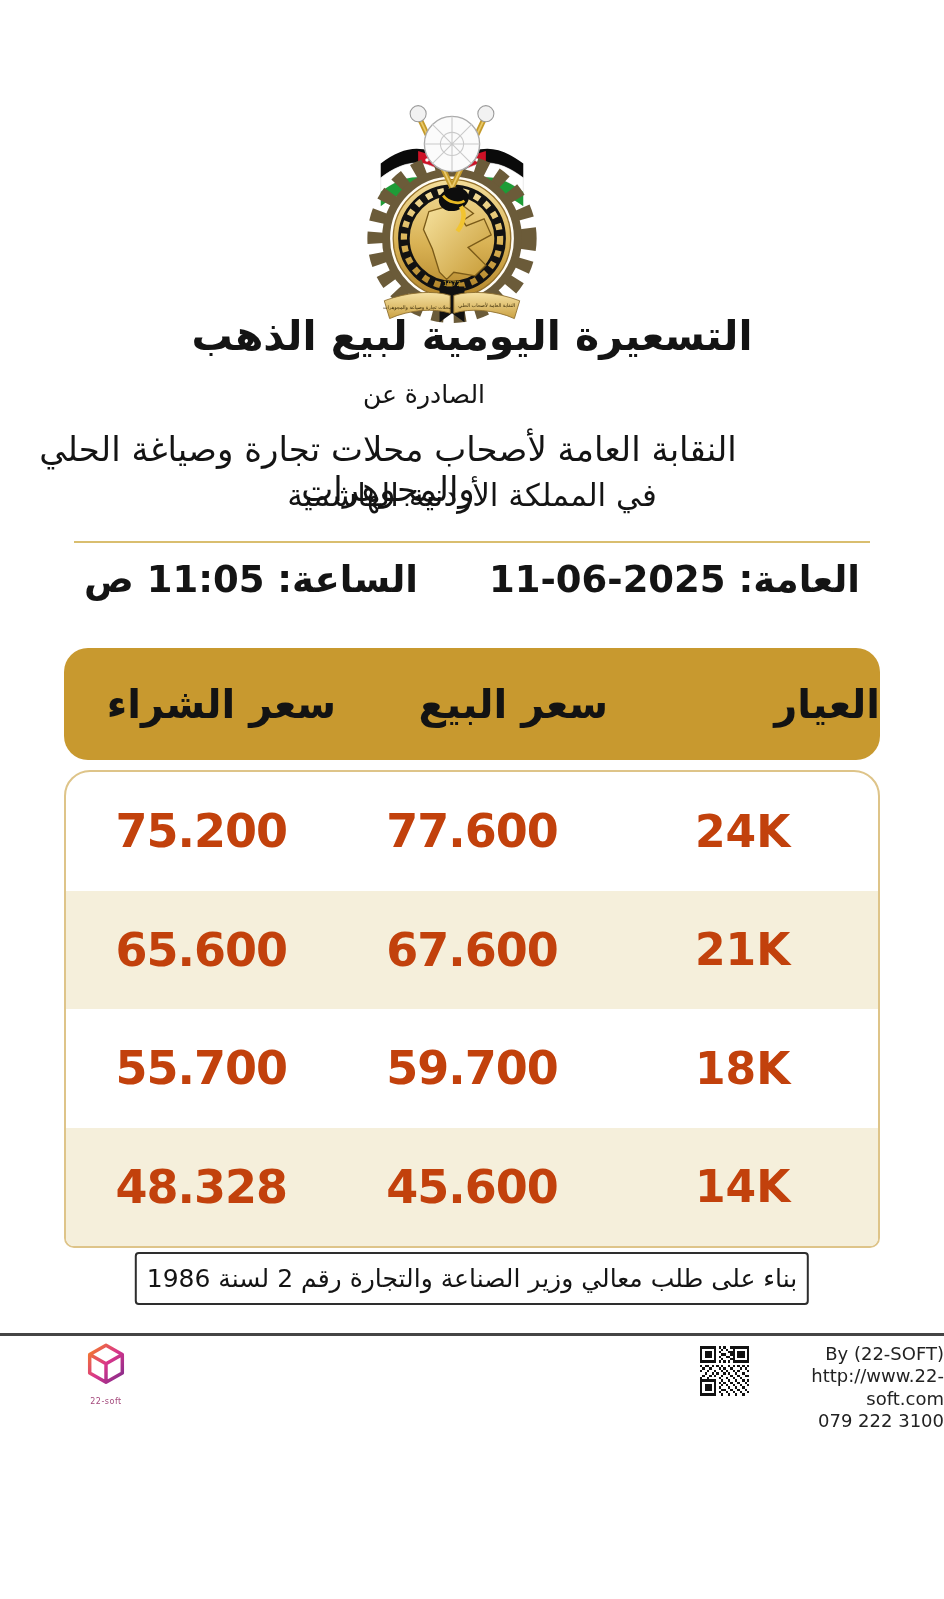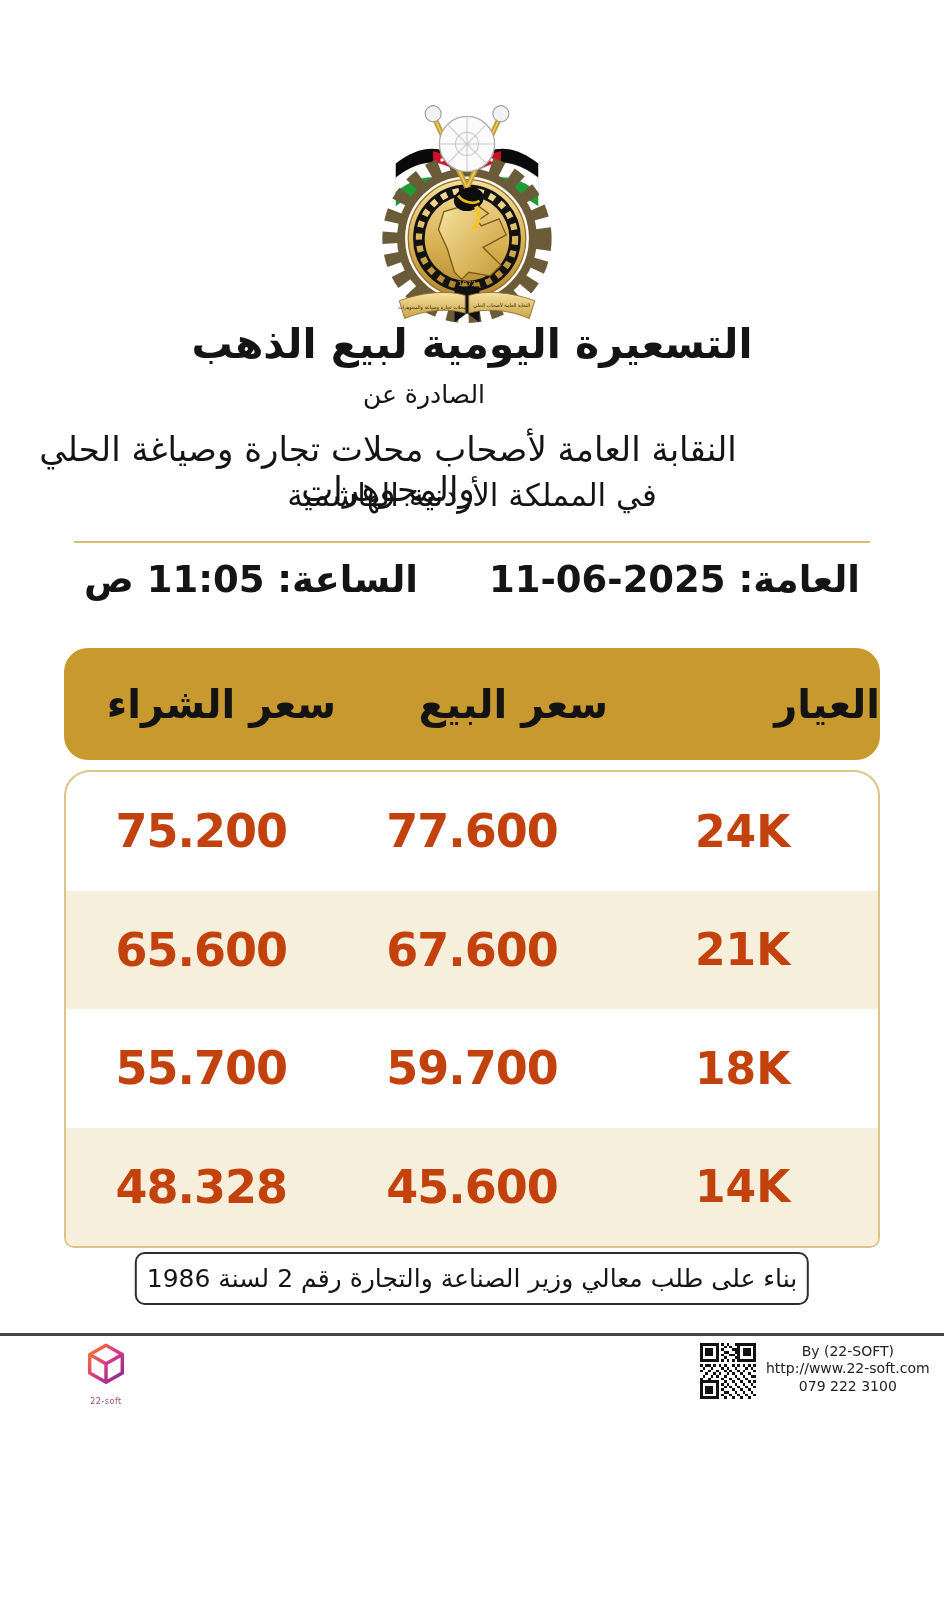--- a/index.html
+++ b/index.html
@@ -4,22 +4,22 @@
 <style>
   html,body { margin:0; padding:0; background:#ffffff; }
   .page {
     position:relative; width:944px; height:1599px; margin:0 auto;
     background:#ffffff; overflow:hidden; direction:rtl;
     font-family:"DejaVu Sans", sans-serif; color:#141414;
   }
   .abs { position:absolute; }
 
   
-  .emblem { left:369px; top:86px; width:196px; height:246px; }
-  .page-title { top:320px; left:0; width:944px; text-align:center;
+  .emblem { left:354px; top:86px; width:196px; height:246px; }
+  .page-title { top:312px; left:0; width:944px; text-align:center;
     font-size:41px; font-weight:bold; letter-spacing:-0.5px; }
   .issued-line { top:380px; left:0; width:848px; text-align:center; font-size:25px; }
   .org-line { top:429px; left:0; width:776px; text-align:center; font-size:34px; }
   .kingdom-line { top:477px; left:0; width:944px; text-align:center;
     font-size:31px; font-weight:500; }
   .gold-divider { top:541px; left:74px; width:796px; height:2px; background:#D9BE6F; }
 
   
   .datetime-row { top:558px; left:0; width:944px; box-sizing:border-box;
     padding:0 84px; display:flex; justify-content:space-between;
@@ -36,28 +36,28 @@
     border-radius:26px 26px 10px 10px; background:#ffffff;
     display:flex; flex-direction:column; overflow:hidden; }
   .t-row { flex:1; display:flex; align-items:center; }
   .t-row.alt { background:#F5EFDB; }
   .t-cell { flex:1; text-align:center; font-weight:bold; font-size:46px;
     color:#c2410c; letter-spacing:-1px; }
   .t-cell.karat { font-size:44px; letter-spacing:0; }
 
   
   .note-box { top:1252px; left:50%; transform:translateX(-50%);
-    border:2px solid #2e2e2e; border-radius:10px; padding:10px 10px;
+    border:2px solid #2e2e2e; border-radius:4px; padding:10px 10px;
     font-size:25px; white-space:nowrap; background:#fff; }
   .footer-line { top:1333px; left:0; width:944px; height:3px; background:#454545; }
   .soft-logo { left:78px; top:1342px; width:56px; text-align:center; direction:ltr; }
   .soft-logo .soft-label { font-size:8px; color:#A4497C; letter-spacing:0.5px; margin-top:1px; }
   .credit-block { left:700px; top:1343px; display:flex; gap:10px;
     align-items:flex-start; direction:ltr; }
-  .credit-text { font-size:14px; line-height:1.24; color:#222222; text-align:center; }
+  .credit-text { font-size:18px; line-height:1.24; color:#222222; text-align:right; }
 </style>
 </head>
 <body>
 
 <div class="page">
 
   <div class="abs emblem">
     <svg viewBox="0 0 220 270" width="196" height="246">
       <defs>
         <linearGradient id="goldGrad" x1="0" y1="0" x2="0" y2="1">

